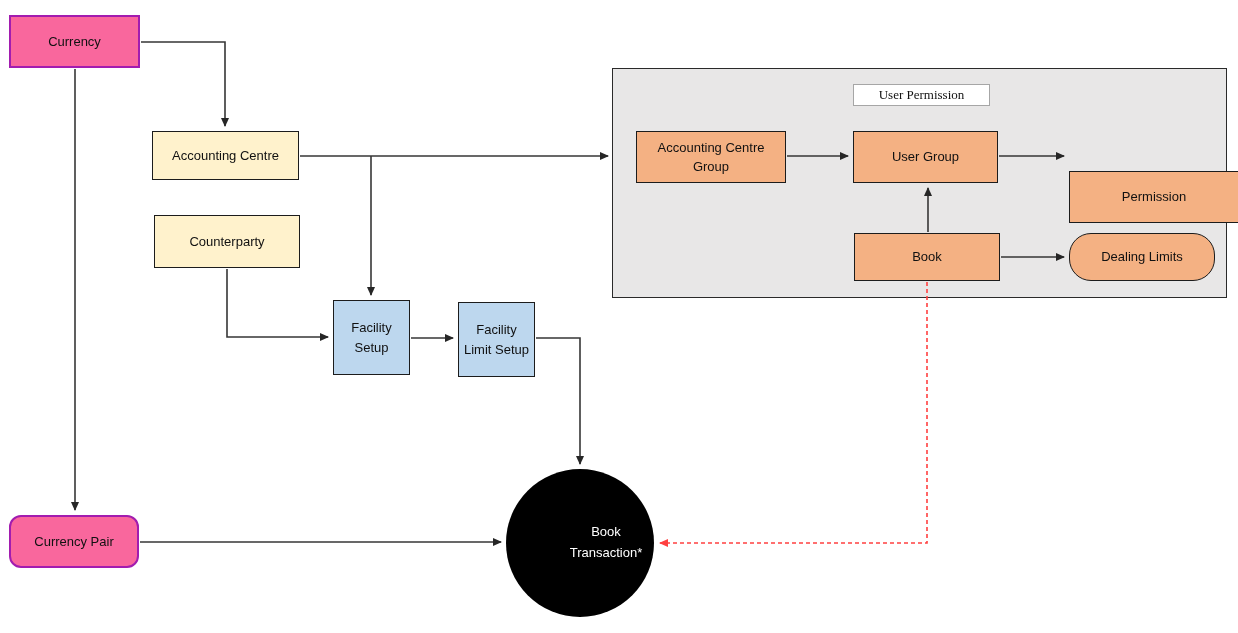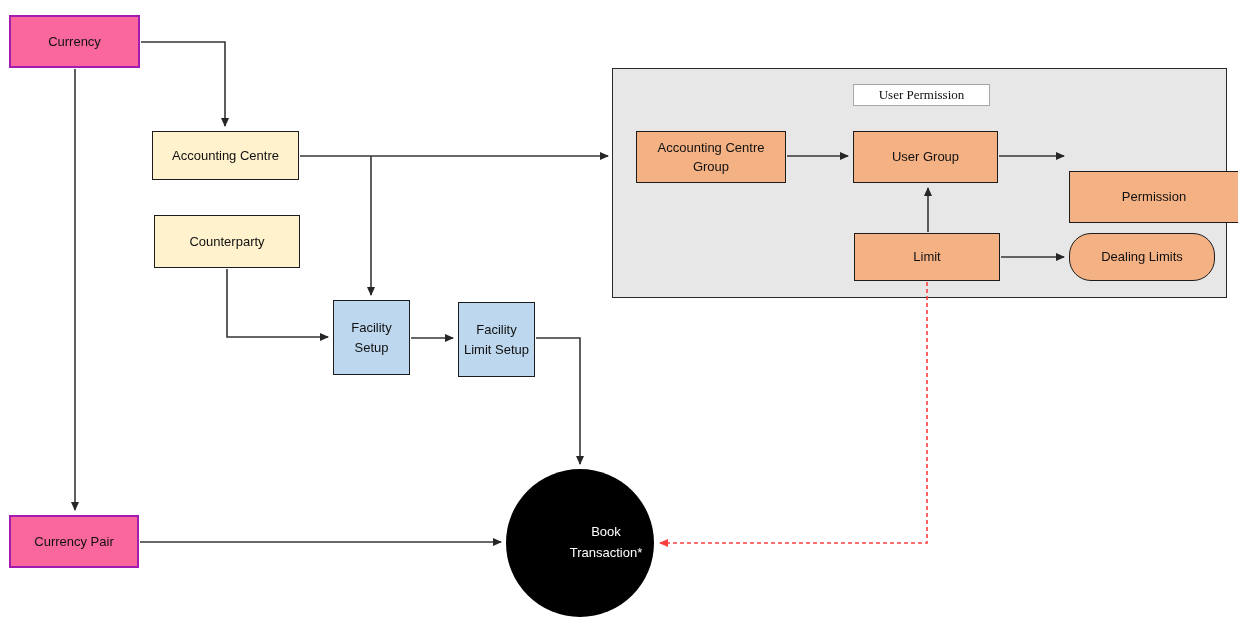--- a/index.html
+++ b/index.html
@@ -70,21 +70,21 @@
     line-height: 1.6;
   }
   #node-book-transaction .label-inner { width: 96px; }
 
   
   #node-currency             { left: 9px;    top: 15px;  width: 131px; height: 53px; }
   #node-accounting-centre    { left: 152px;  top: 131px; width: 147px; height: 49px; }
   #node-counterparty         { left: 154px;  top: 215px; width: 146px; height: 53px; }
   #node-facility-setup       { left: 333px;  top: 300px; width: 77px;  height: 75px; }
   #node-facility-limit-setup { left: 458px;  top: 302px; width: 77px;  height: 75px; }
-  #node-currency-pair        { left: 9px;    top: 515px; width: 130px; height: 53px; }
+  #node-currency-pair        { left: 9px;    top: 515px; width: 130px; height: 53px; border-radius: 12px; }
   #node-accounting-centre-group { left: 636px;  top: 131px; width: 150px; height: 52px; }
   #node-user-group           { left: 853px;  top: 131px; width: 145px; height: 52px; }
   #node-permission           { left: 1069px; top: 130px; width: 170px; height: 52px; margin-top: 41px; }
   #node-user                 { left: 854px;  top: 233px; width: 146px; height: 48px; }
   #node-dealing-limits       { left: 1069px; top: 233px; width: 146px; height: 48px; border-radius: 22px; }
 </style>
 </head>
 <body>
 
 <div id="canvas">
@@ -154,20 +154,20 @@
 
   <div class="node node-orange" id="node-user-group">
     <span>User Group</span>
   </div>
 
   <div class="node node-orange" id="node-permission">
     <span>Permission</span>
   </div>
 
   <div class="node node-orange" id="node-user">
-    <span>Limit</span>
+    <span>Book</span>
   </div>
 
   <div class="node node-orange" id="node-dealing-limits">
     <span>Dealing Limits</span>
   </div>
 
 </div>
 
 </body></html>

